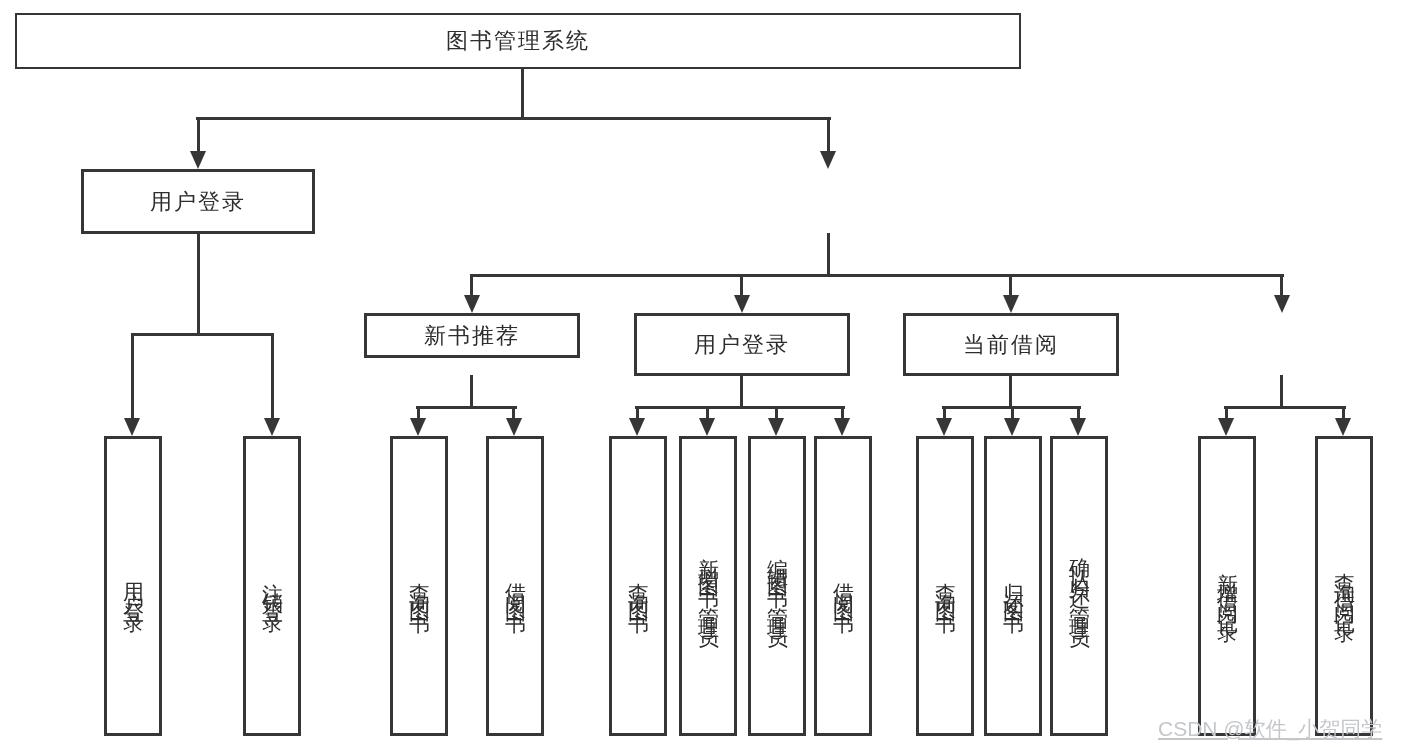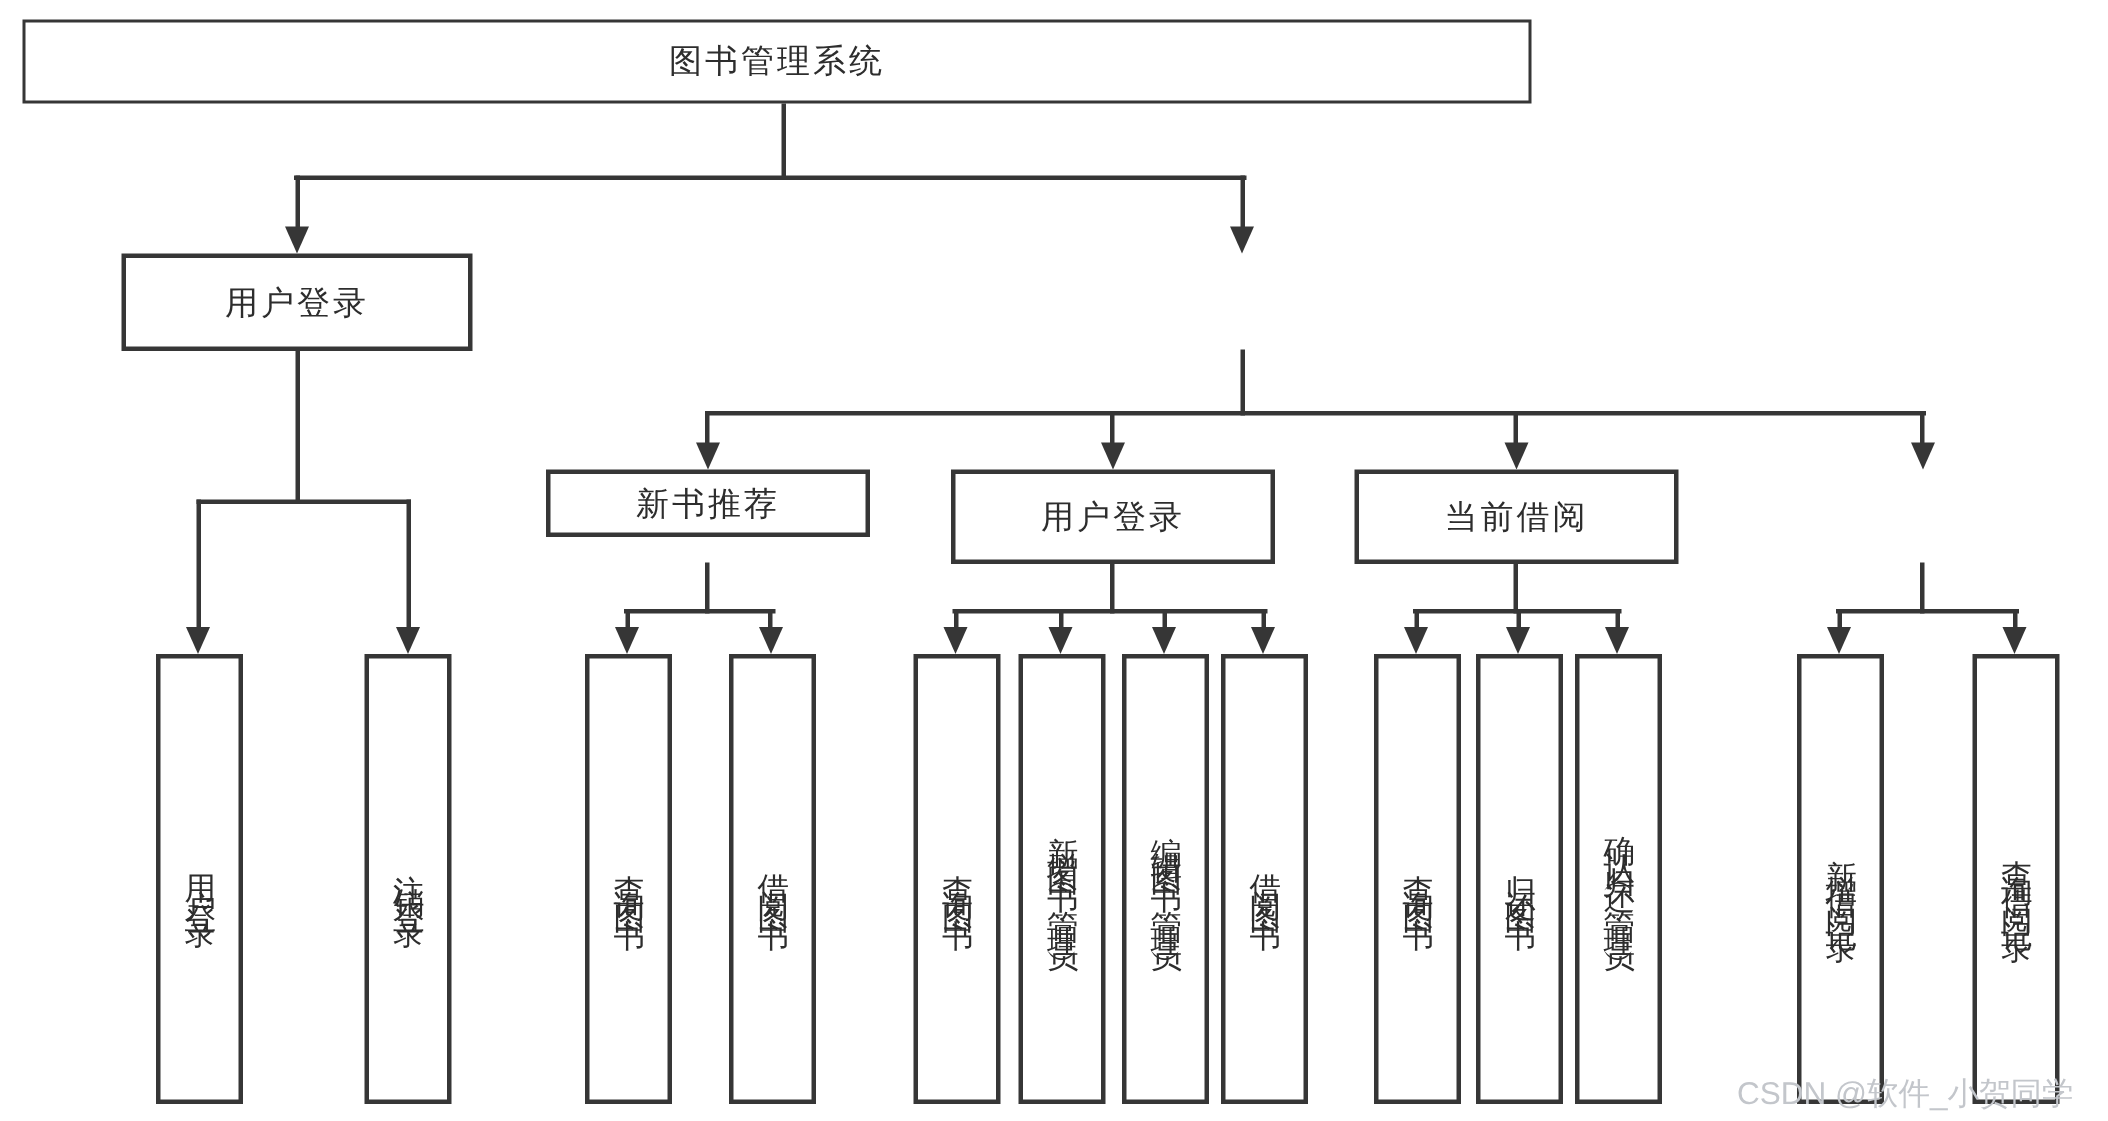--- a/index.html
+++ b/index.html
@@ -53,20 +53,21 @@
     border-top:18px solid var(--line);
   }
   .watermark{
     position:absolute;
     left:1158px;top:715px;
     font-family:"Liberation Sans","DejaVu Sans",sans-serif;
     font-size:21px;
     color:var(--wm);
     white-space:nowrap;
     z-index:10;
+    text-decoration:underline;
   }
 </style>
 </head>
 <body>
 
 <div class="stage">
 
   <div id="connector-layer">
       <div class="cline" style="left: 521px; top: 68px; width: 3px; height: 51px;"></div>
       <div class="cline" style="left: 196px; top: 117px; width: 635px; height: 3px;"></div>

